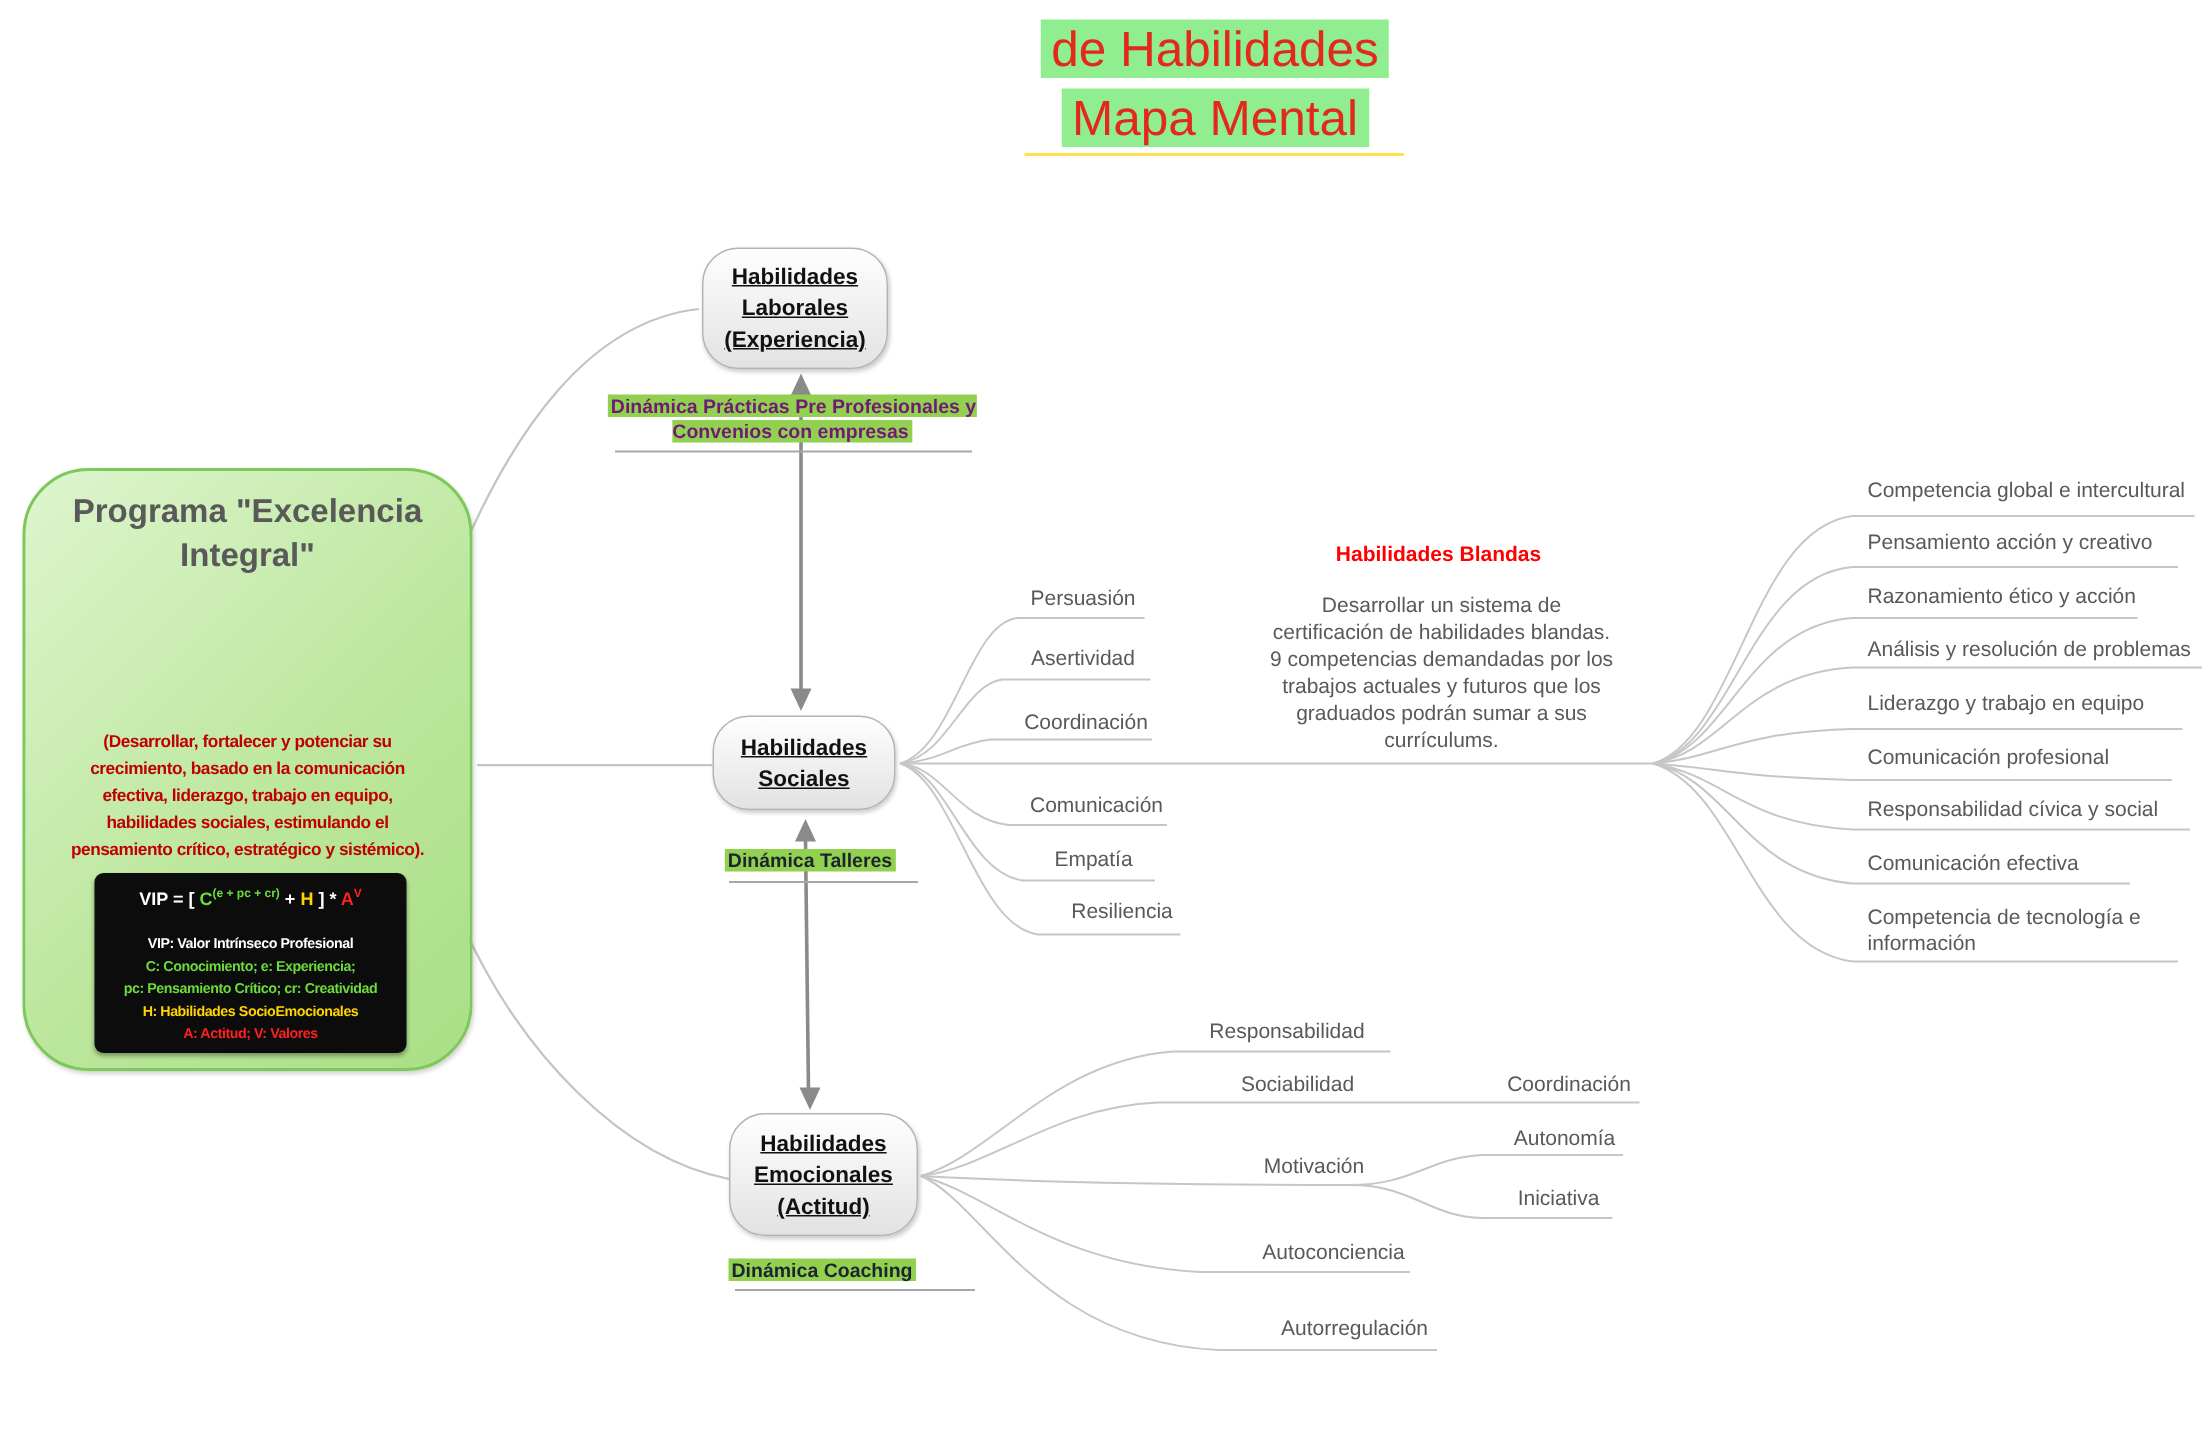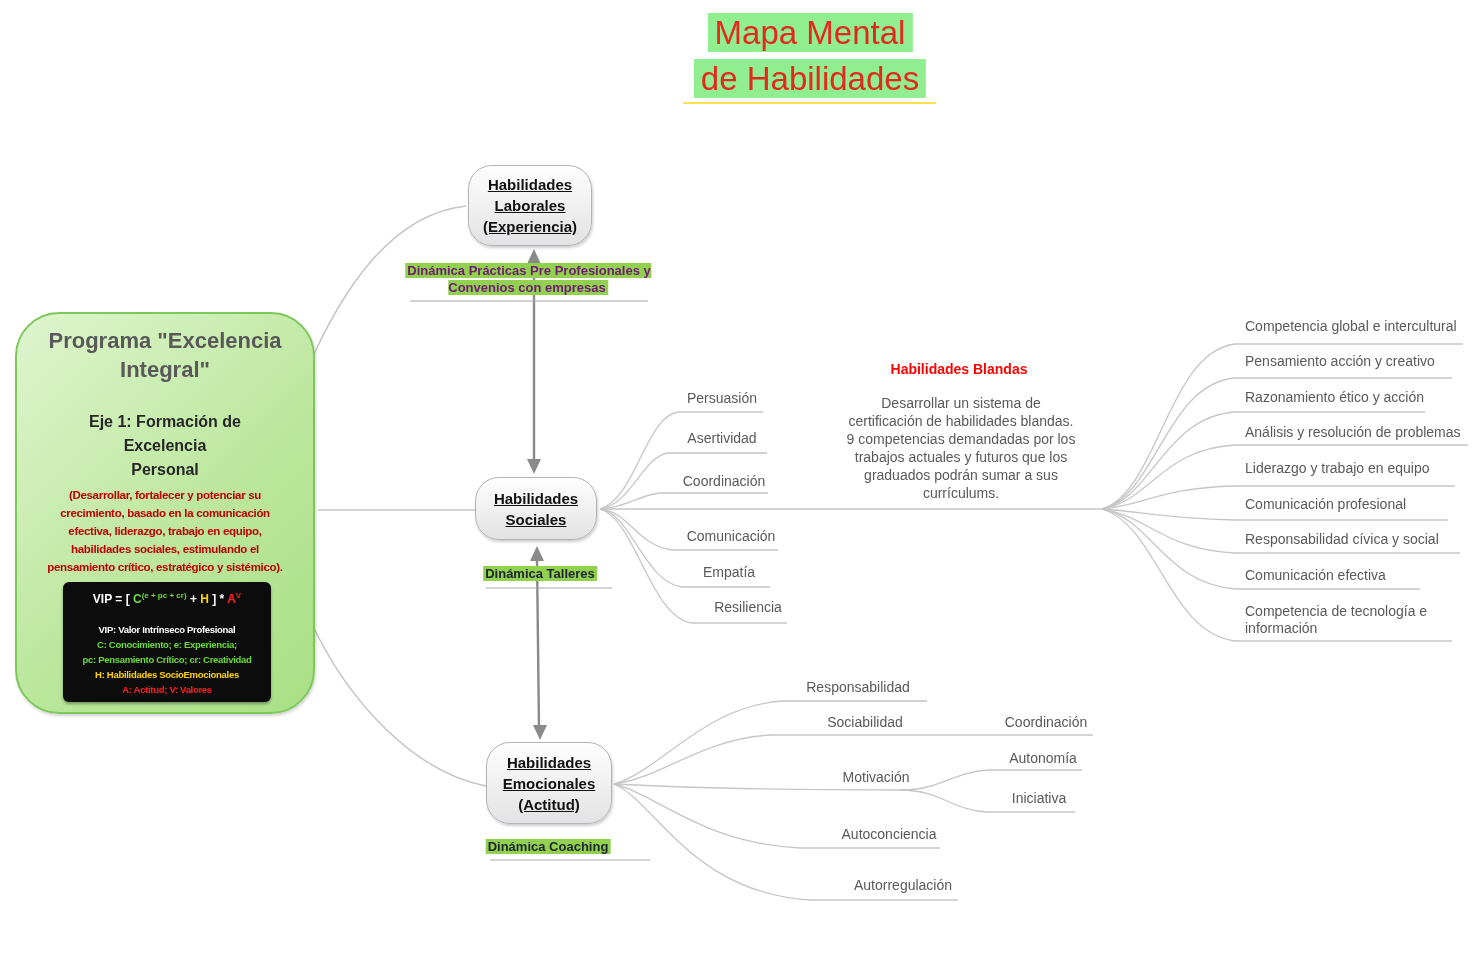--- a/index.html
+++ b/index.html
@@ -119,31 +119,28 @@
       <path d="M614,784 C656,802 692,894 812,900 L958,900"></path>
     </g>
     <g stroke="#a8a8a8" stroke-width="1.2" fill="none">
       <path d="M410,301 L648,301"></path>
       <path d="M486,588 L612,588"></path>
       <path d="M490,860 L650,860"></path>
     </g>
   </svg>
 
   <div class="abs ctr map-title">
+    <div><span class="hl">de Habilidades</span></div>
     <div><span class="hl">Mapa Mental</span></div>
-    <div><span class="hl">de Habilidades</span></div>
   </div>
   <div class="abs title-underline"></div>
 
   <div class="abs program">
     <div class="program-title">Programa "Excelencia
 Integral"</div>
-    <div class="program-axis">Eje 1: Formación de
-Excelencia
-Personal</div>
     <div class="program-desc">(Desarrollar, fortalecer y potenciar su
 crecimiento, basado en la comunicación
 efectiva, liderazgo, trabajo en equipo,
 habilidades sociales, estimulando el
 pensamiento crítico, estratégico y sistémico).</div>
     <div class="formula-box">
       <div class="formula-line">
         <span class="c-white">VIP = [ </span><span class="c-green">C</span><sup class="c-green">(e + pc + cr)</sup><span class="c-white"> +      </span><span class="c-yellow">H</span><span class="c-white"> ]  *  </span><span class="c-red">A</span><sup class="c-red">V</sup>
       </div>
       <div class="legend">

